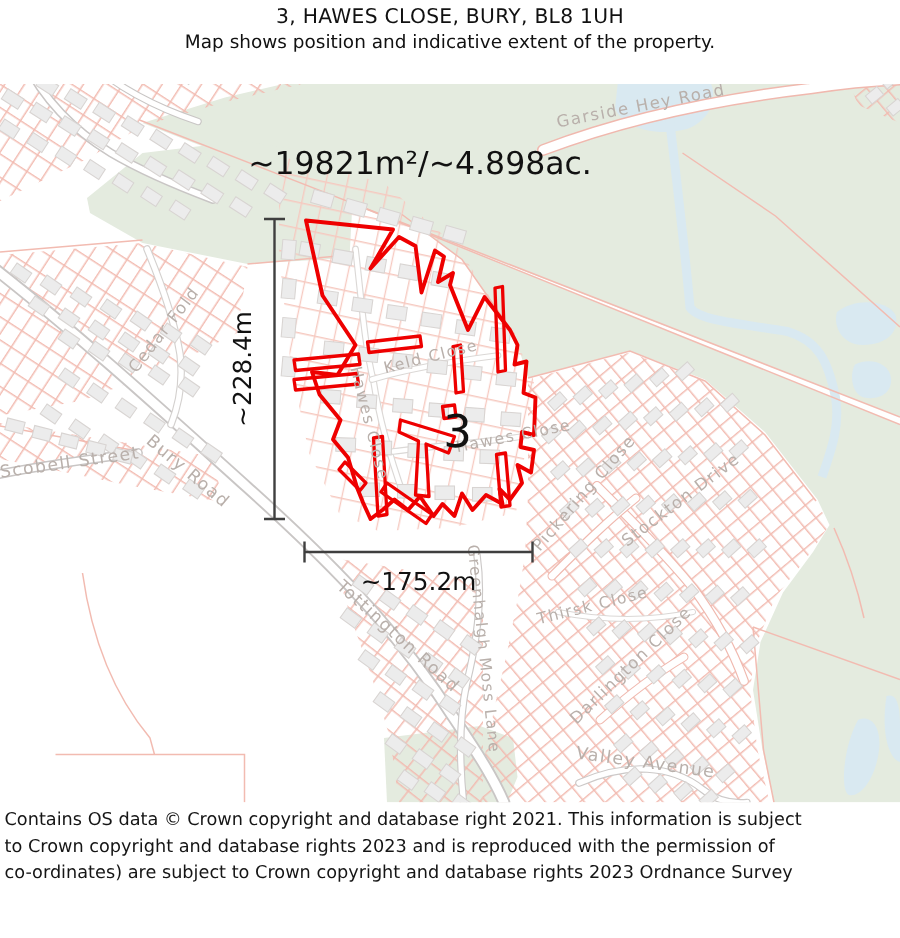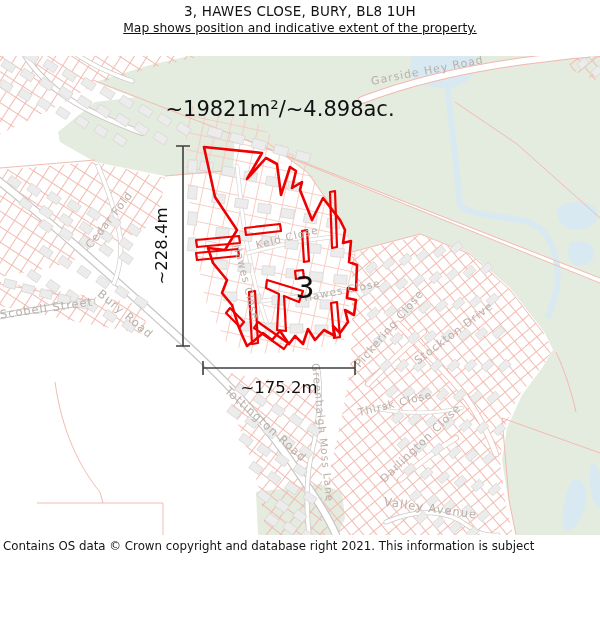--- a/index.html
+++ b/index.html
@@ -1,19 +1,19 @@
 <!DOCTYPE html>
 <html><head>
 <meta charset="utf-8">
 <style>
   html,body{margin:0;padding:0;background:#fff;width:600px;height:625px;overflow:hidden;}
   body{font-family:"DejaVu Sans",sans-serif;color:#111;}
   #titleblock{position:absolute;top:0;left:0;width:600px;height:56px;text-align:center;background:#fff;z-index:5;}
   #title{font-size:13.5px;padding-top:3px;letter-spacing:.2px;}
-  #subtitle{font-size:12.3px;padding-top:2px;text-decoration:underline;}
+  #subtitle{font-size:12.3px;padding-top:2px;}
   #mapwrap{position:absolute;top:40px;left:0;width:600px;height:495px;}
   #footer{position:absolute;top:535px;left:0;width:600px;height:90px;background:#fff;z-index:5;
           font-size:11.8px;line-height:17.6px;padding:3px 4px 0 3px;box-sizing:border-box;color:#151515;}
   svg text{font-family:"DejaVu Sans",sans-serif;}
   .street{fill:#b9b0ab;letter-spacing:1px;}
   .dimtxt{fill:#111;font-size:16.5px;}
 </style>
 </head>
 <body>
 
@@ -362,13 +362,15 @@
   </g>
   <text class="dimtxt" text-anchor="middle" transform="translate(167,206) rotate(-90)">~228.4m</text>
   <text class="dimtxt" text-anchor="middle" x="279" y="353">~175.2m</text>
   <text text-anchor="middle" x="280" y="76" font-size="21" fill="#111">~19821m²/~4.898ac.</text>
   <text text-anchor="middle" x="305" y="258" font-size="30" fill="#111">3</text>
 </svg>
 </div>
 
 <div id="footer">
   <div>Contains OS data © Crown copyright and database right 2021. This information is subject</div>
+  <div>to Crown copyright and database rights 2023 and is reproduced with the permission of</div>
+  <div>co-ordinates) are subject to Crown copyright and database rights 2023 Ordnance Survey</div>
 </div>
 
 </body></html>

